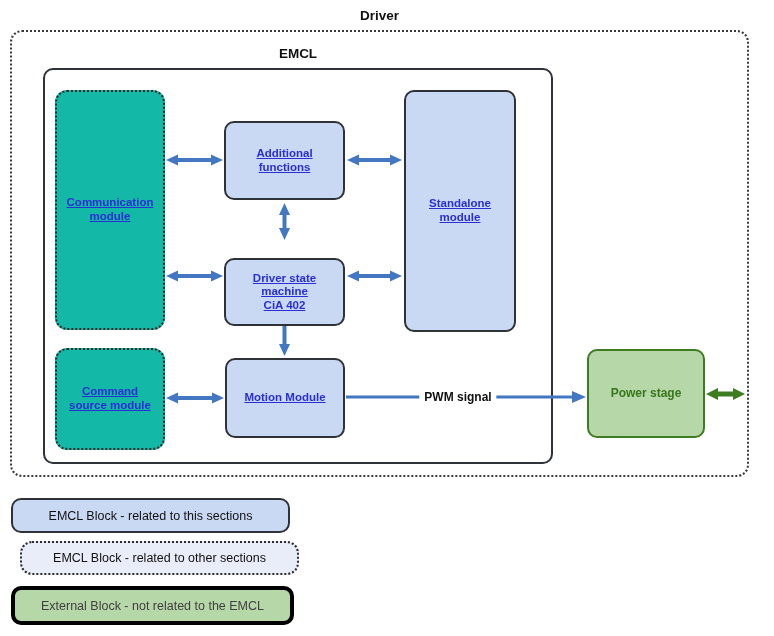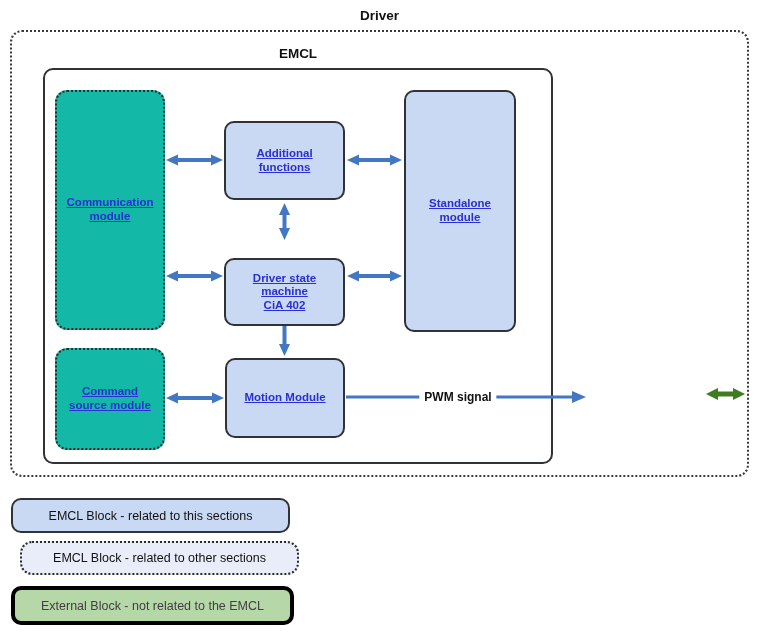--- a/index.html
+++ b/index.html
@@ -206,20 +206,23 @@
 
   <div class="abs block block-solid-blue" style="left:225px; top:358px; width:120px; height:80px;">
     <span class="block-label">Motion Module</span>
   </div>
 
   <div class="abs block block-solid-blue" style="left:404px; top:90px; width:112px; height:242px;">
     <span class="block-label">Standalone
 module</span>
   </div>
 
+  <div class="abs block block-green" style="left:587px; top:349px; width:118px; height:89px;">
+    <span class="block-label green-label">Power stage</span>
+  </div>
 
   <div class="pwm-label">PWM signal</div>
 
   <div>
     <div class="legend-item legend-emcl-solid" style="left:11px; top:498px; width:275px; height:31px;">
       <span>EMCL Block - related to this sections</span>
     </div>
     <div class="legend-item legend-emcl-dotted" style="left:11px; top:541px; width:275px; height:30px;margin-left:9px;">
       <span>EMCL Block - related to other sections</span>
     </div>

